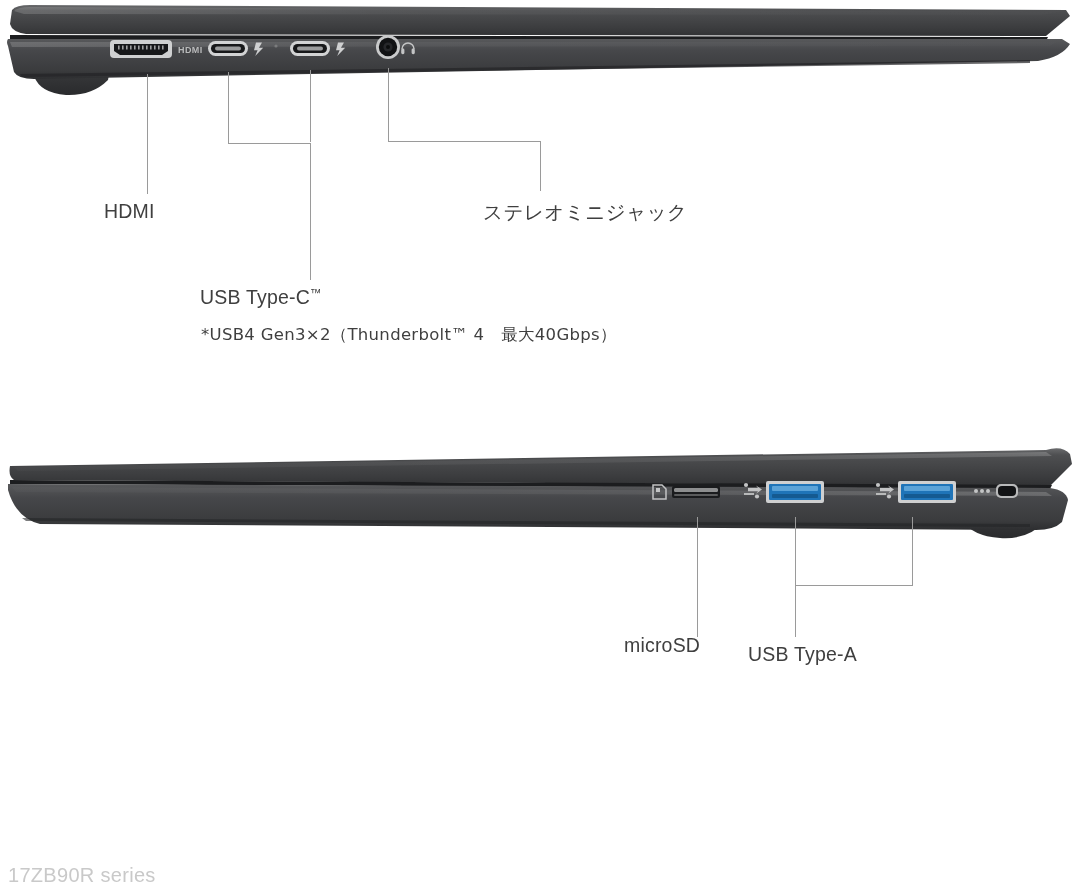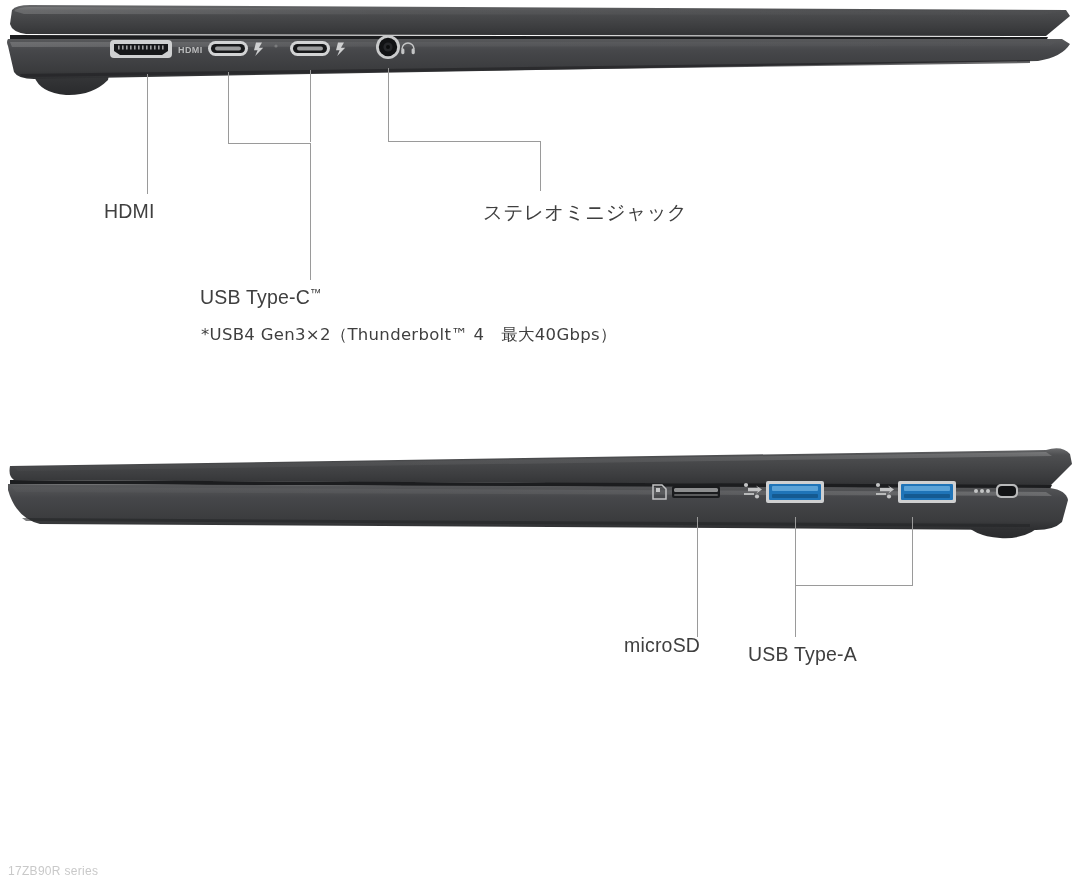--- a/index.html
+++ b/index.html
@@ -22,21 +22,21 @@
   
   .leader{position:absolute;background:#9a9a9a;}
   .leader.v{width:1px;}
   .leader.h{height:1px;}
 
   
   .lbl{position:absolute;white-space:nowrap;color:#3f3f3f;}
   .lbl-main{font-size:19.5px;letter-spacing:.2px;}
   .lbl-main-jp{font-size:19.5px;font-family:"DejaVu Sans",sans-serif;letter-spacing:.5px;}
   .lbl-sub-jp{font-size:16.5px;font-family:"DejaVu Sans",sans-serif;letter-spacing:.3px;}
-  .series{position:absolute;left:8px;top:864px;font-size:12px;color:#c9c9c9;letter-spacing:.3px;}
+  .series{position:absolute;left:8px;top:864px;font-size:20px;color:#c9c9c9;letter-spacing:.3px;}
 
   sup.tm{font-size:.58em;vertical-align:super;letter-spacing:0;}
 </style>
 </head>
 <body>
 
 <div class="stage">
 
   <div class="laptop-svg" id="laptop-top-wrap">
   <svg width="1080" height="120" viewBox="0 0 1080 120" xmlns="http://www.w3.org/2000/svg">

